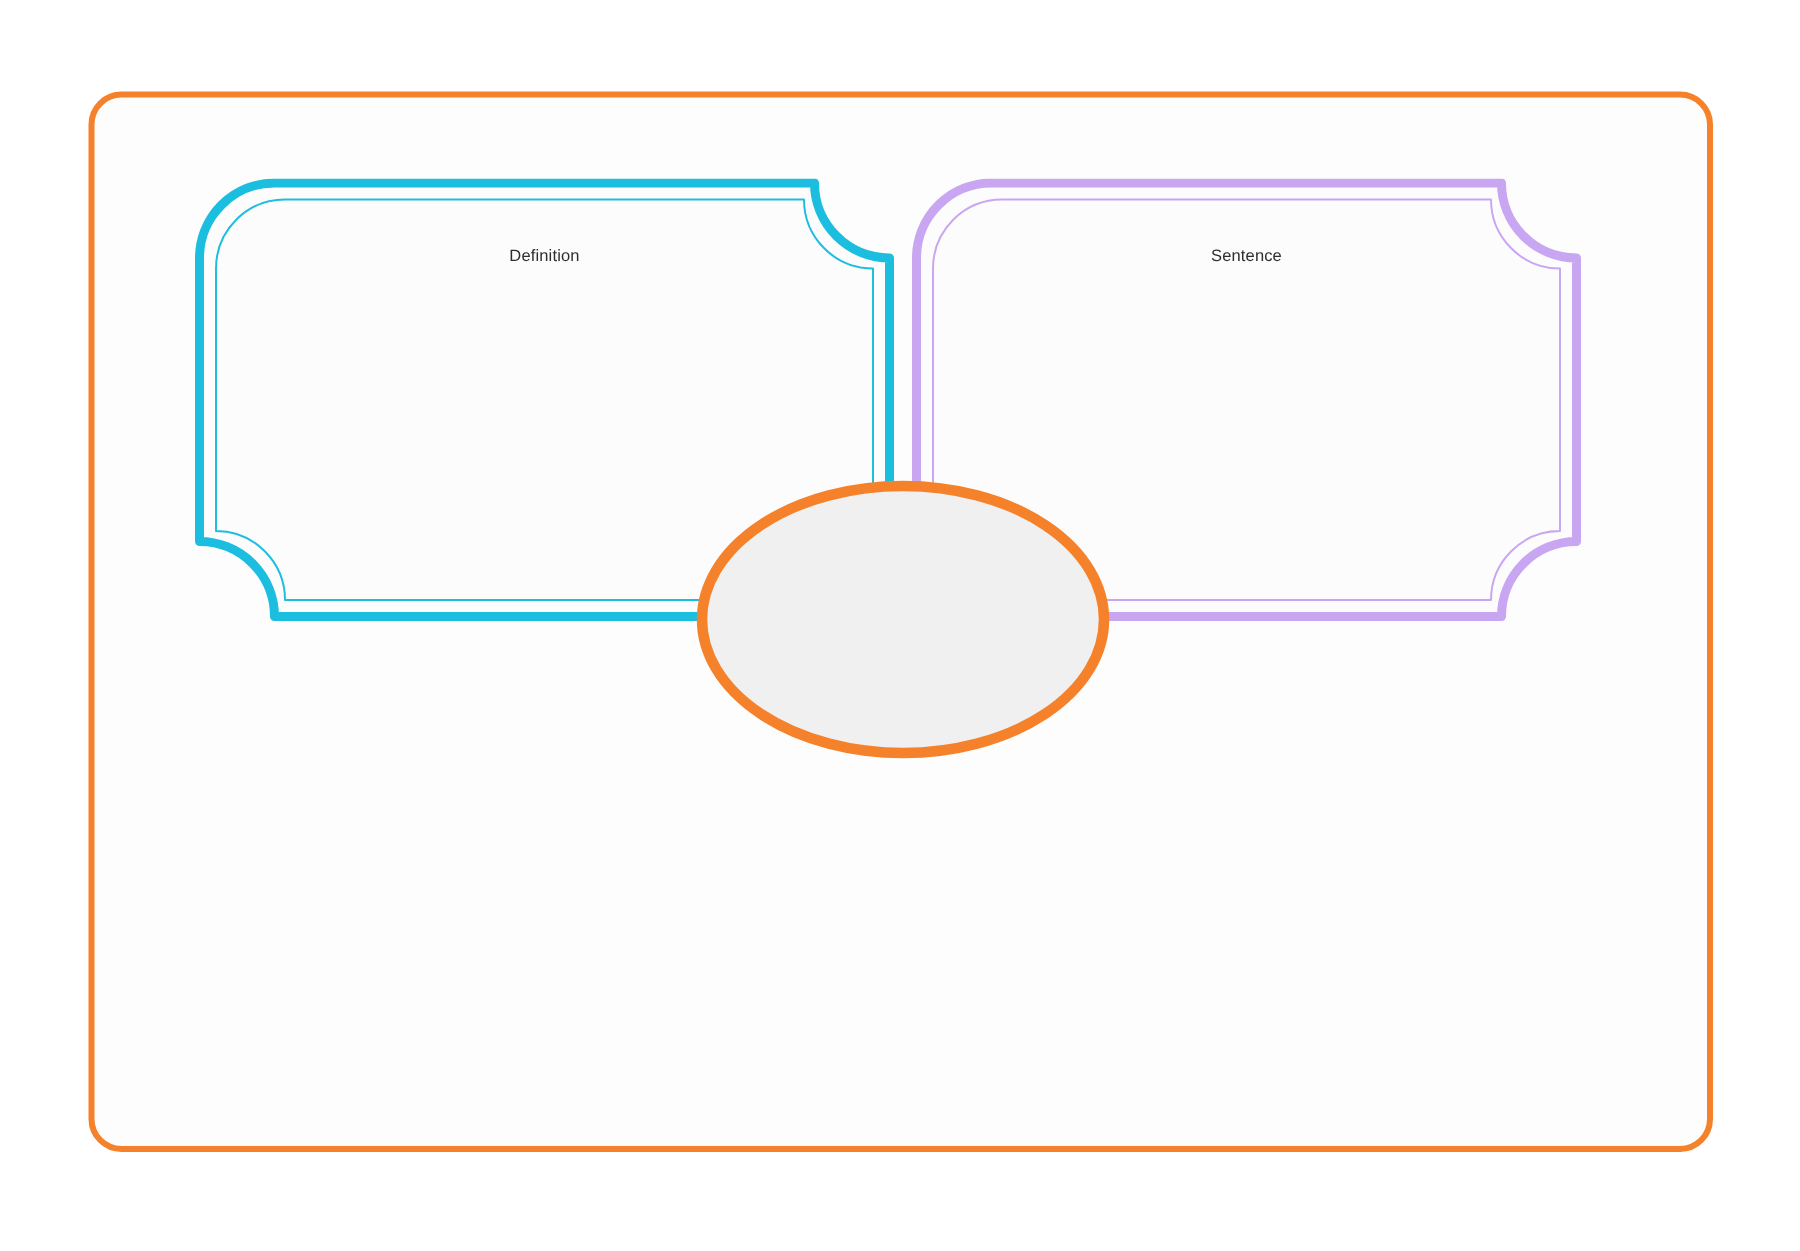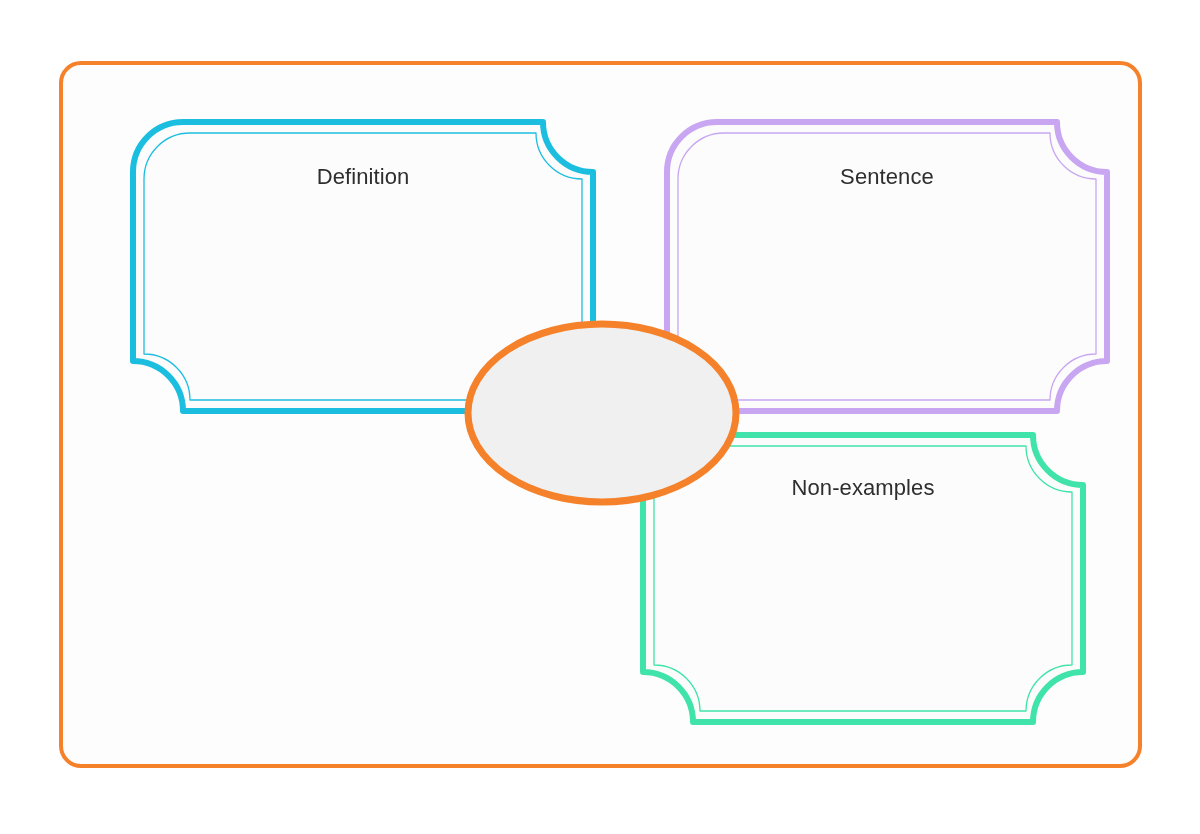--- a/index.html
+++ b/index.html
@@ -46,30 +46,30 @@
     position: absolute;
     left: 0;
     top: 0;
     display: block;
   }
   .quad-label {
     position: absolute;
     left: 0;
     width: 100%;
     text-align: center;
-    font-size: 22px;
+    font-size: 11px;
     line-height: 1;
     color: #2e2e2e;
     letter-spacing: 0.1px;
     white-space: nowrap;
     pointer-events: none;
   }
 
   #quad-definition   { left: 130px; top: 119px;  width: 466px; height: 295px; }
-  #quad-sentence     { left: 664px; top: 119px;  width: 446px; height: 295px; }
+  #quad-sentence     { left: 608px; top: 119px;  width: 446px; height: 295px; }
   #quad-examples     { left: 155px; top: 432px;  width: 414px; height: 293px; }
   #quad-nonexamples  { left: 640px; top: 432px;  width: 446px; height: 293px; }
 
   #quad-definition  .quad-label { top: 47px; }
   #quad-sentence    .quad-label { top: 47px; }
   #quad-examples    .quad-label { top: 45px; }
   #quad-nonexamples .quad-label { top: 45px; }
 
   
   .center-node {
@@ -110,27 +110,20 @@
 
   <div class="quad" id="quad-sentence">
     <svg width="446" height="295" viewBox="0 0 446 295">
       <path d="M 3 53 A 50 50 0 0 1 53 3 L 393 3 A 50 50 0 0 0 443 53 L 443 242 A 50 50 0 0 0 393 292 L 53 292 A 50 50 0 0 0 3 242 Z" fill="#fcfcfc" stroke="#C8A6F2" stroke-width="6" stroke-linejoin="round"></path>
       <path d="M 14 60 A 46 46 0 0 1 60 14 L 386 14 A 46 46 0 0 0 432 60 L 432 235 A 46 46 0 0 0 386 281 L 60 281 A 46 46 0 0 0 14 235 Z" fill="none" stroke="#C8A6F2" stroke-width="1.3" stroke-linejoin="round"></path>
     </svg>
     <div class="quad-label">Sentence</div>
   </div>
 
 
-  <div class="quad" id="quad-nonexamples">
-    <svg width="446" height="293" viewBox="0 0 446 293">
-      <path d="M 3 53 A 50 50 0 0 1 53 3 L 393 3 A 50 50 0 0 0 443 53 L 443 240 A 50 50 0 0 0 393 290 L 53 290 A 50 50 0 0 0 3 240 Z" fill="#fcfcfc" stroke="#40E3A9" stroke-width="6" stroke-linejoin="round"></path>
-      <path d="M 14 60 A 46 46 0 0 1 60 14 L 386 14 A 46 46 0 0 0 432 60 L 432 233 A 46 46 0 0 0 386 279 L 60 279 A 46 46 0 0 0 14 233 Z" fill="none" stroke="#40E3A9" stroke-width="1.3" stroke-linejoin="round"></path>
-    </svg>
-    <div class="quad-label">Non-examples</div>
-  </div>
 
   <div class="center-node">
     <svg width="276" height="186" viewBox="0 0 276 186">
       <ellipse cx="138" cy="93" rx="134" ry="89" fill="#f0f0f0" stroke="#F5822B" stroke-width="7"></ellipse>
     </svg>
     <div class="center-text"></div>
   </div>
 
 </div>
 

